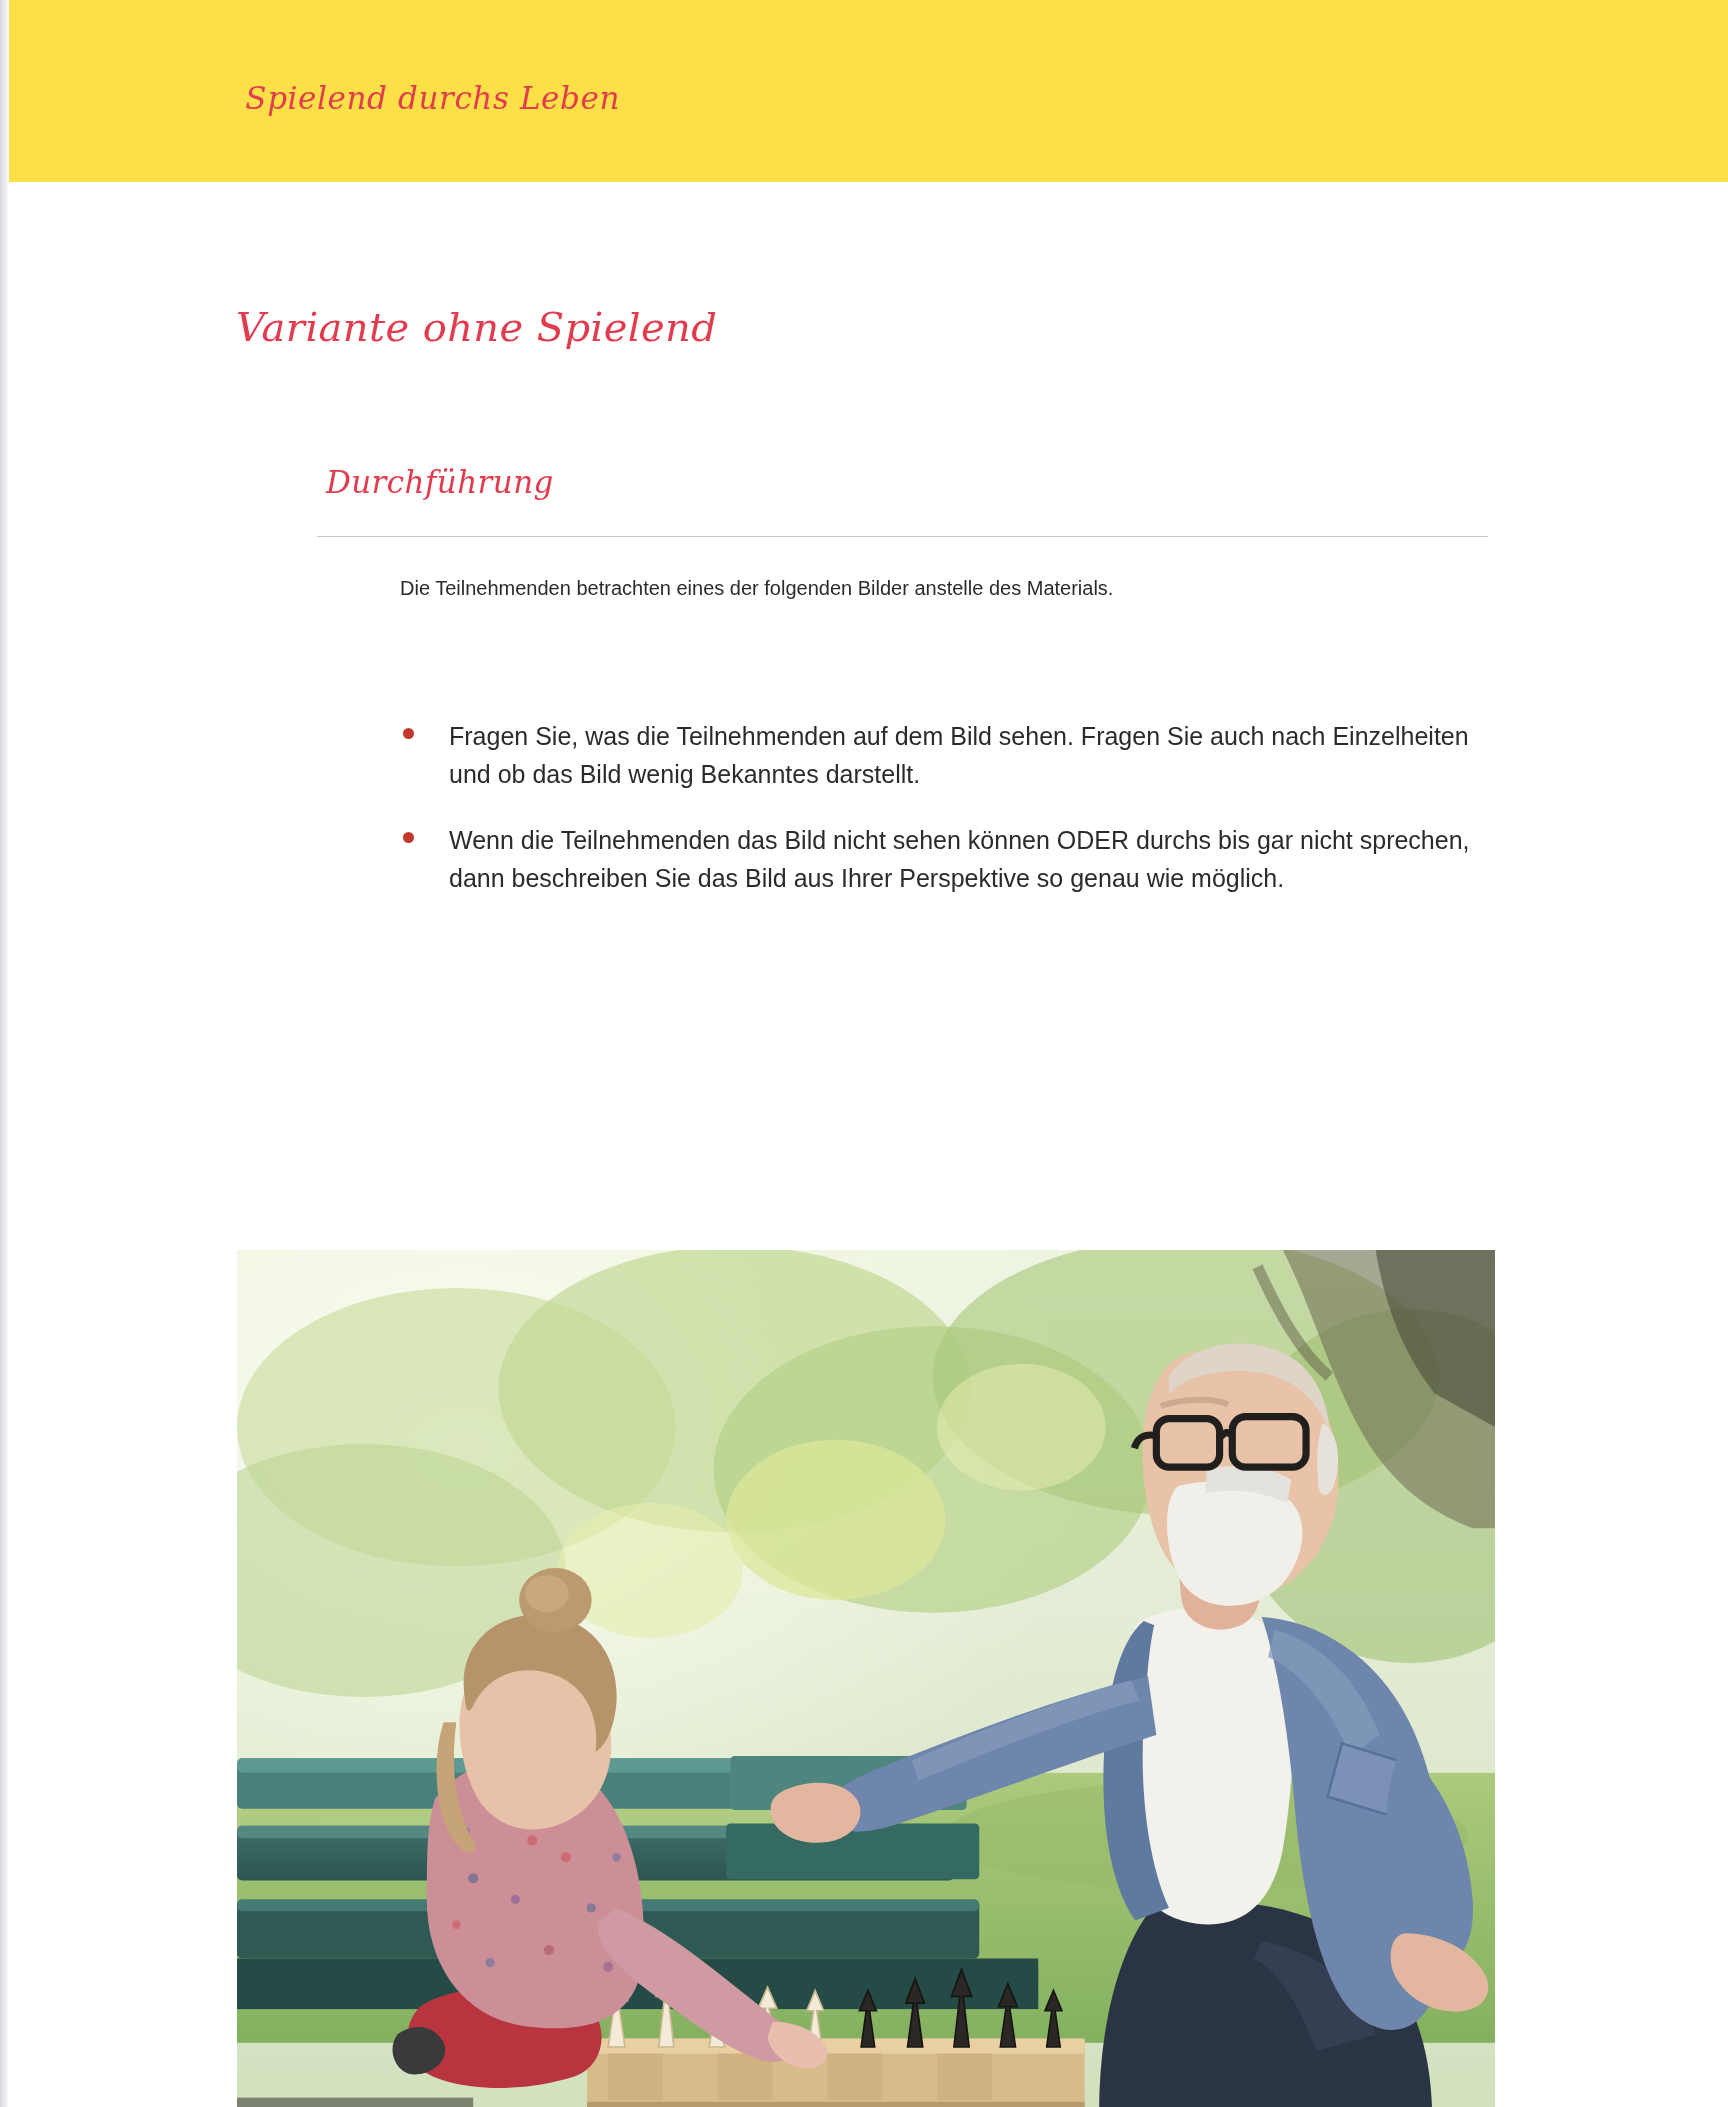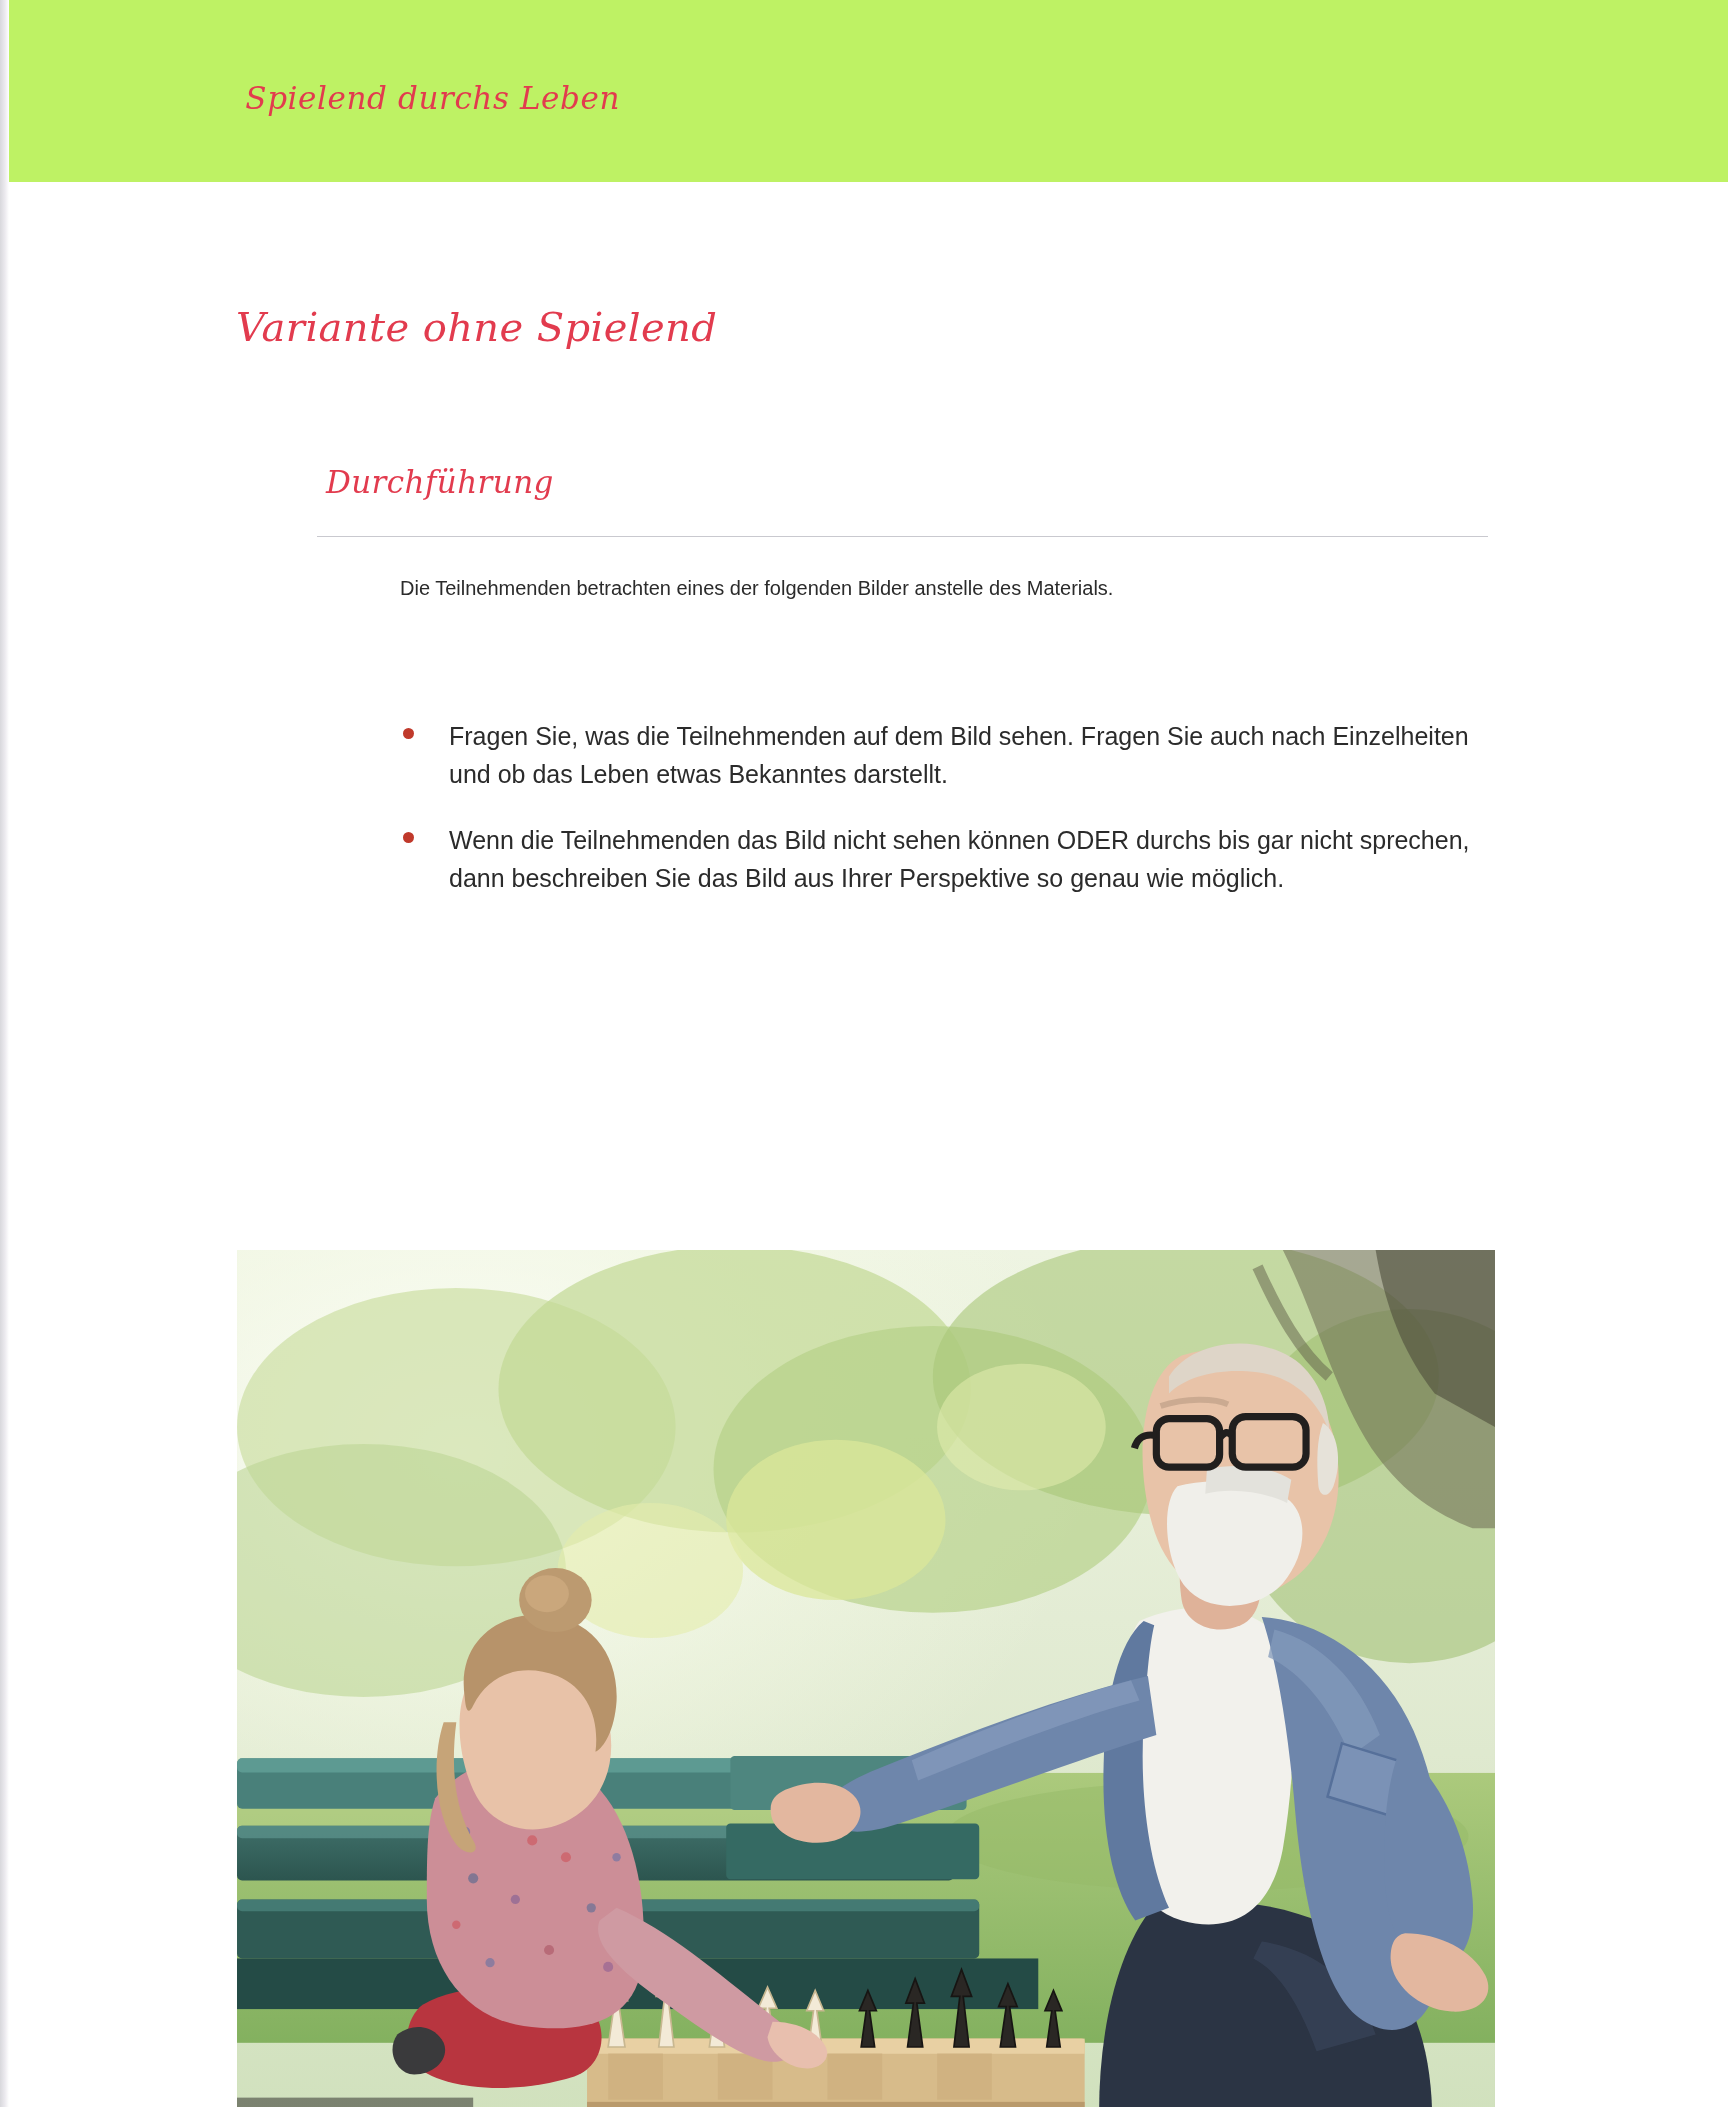--- a/index.html
+++ b/index.html
@@ -34,21 +34,21 @@
     background: linear-gradient(to right, #d8d8dc 0%, #eceaef 55%, #ffffff 100%);
   }
 
   
   .header-band {
     position: absolute;
     left: 9.3px;
     top: 0;
     width: 1719px;
     height: 182px;
-    background: #bef264;
+    background: #fde047;
   }
   .header-title {
     position: absolute;
     left: 236px;
     top: 80px;
     font-family: "DejaVu Serif", serif;
     font-style: italic;
     font-size: 31px;
     letter-spacing: 0.6px;
     color: #e23b4e;
@@ -149,21 +149,21 @@
   <div class="section-title">Variante ohne Spielend</div>
 
   <div class="subsection-title">Durchführung</div>
   <div class="rule"></div>
 
   <div class="intro-text">Die Teilnehmenden betrachten eines der folgenden Bilder anstelle des Materials.</div>
 
   <div class="bullet-list">
     <div class="bullet-item">
       <span class="bullet-dot"></span>
-      <span>Fragen Sie, was die Teilnehmenden auf dem Bild sehen. Fragen Sie auch nach Einzelheiten und ob das Leben etwas Bekanntes darstellt.</span>
+      <span>Fragen Sie, was die Teilnehmenden auf dem Bild sehen. Fragen Sie auch nach Einzelheiten und ob das Bild wenig Bekanntes darstellt.</span>
     </div>
     <div class="bullet-item">
       <span class="bullet-dot"></span>
       <span>Wenn die Teilnehmenden das Bild nicht sehen können ODER durchs bis gar nicht sprechen, dann beschreiben Sie das Bild aus Ihrer Perspektive so genau wie möglich.</span>
     </div>
   </div>
 
   <div class="photo">
     <svg width="1258" height="913" viewBox="0 0 2983 2165" xmlns="http://www.w3.org/2000/svg">
       <defs>

